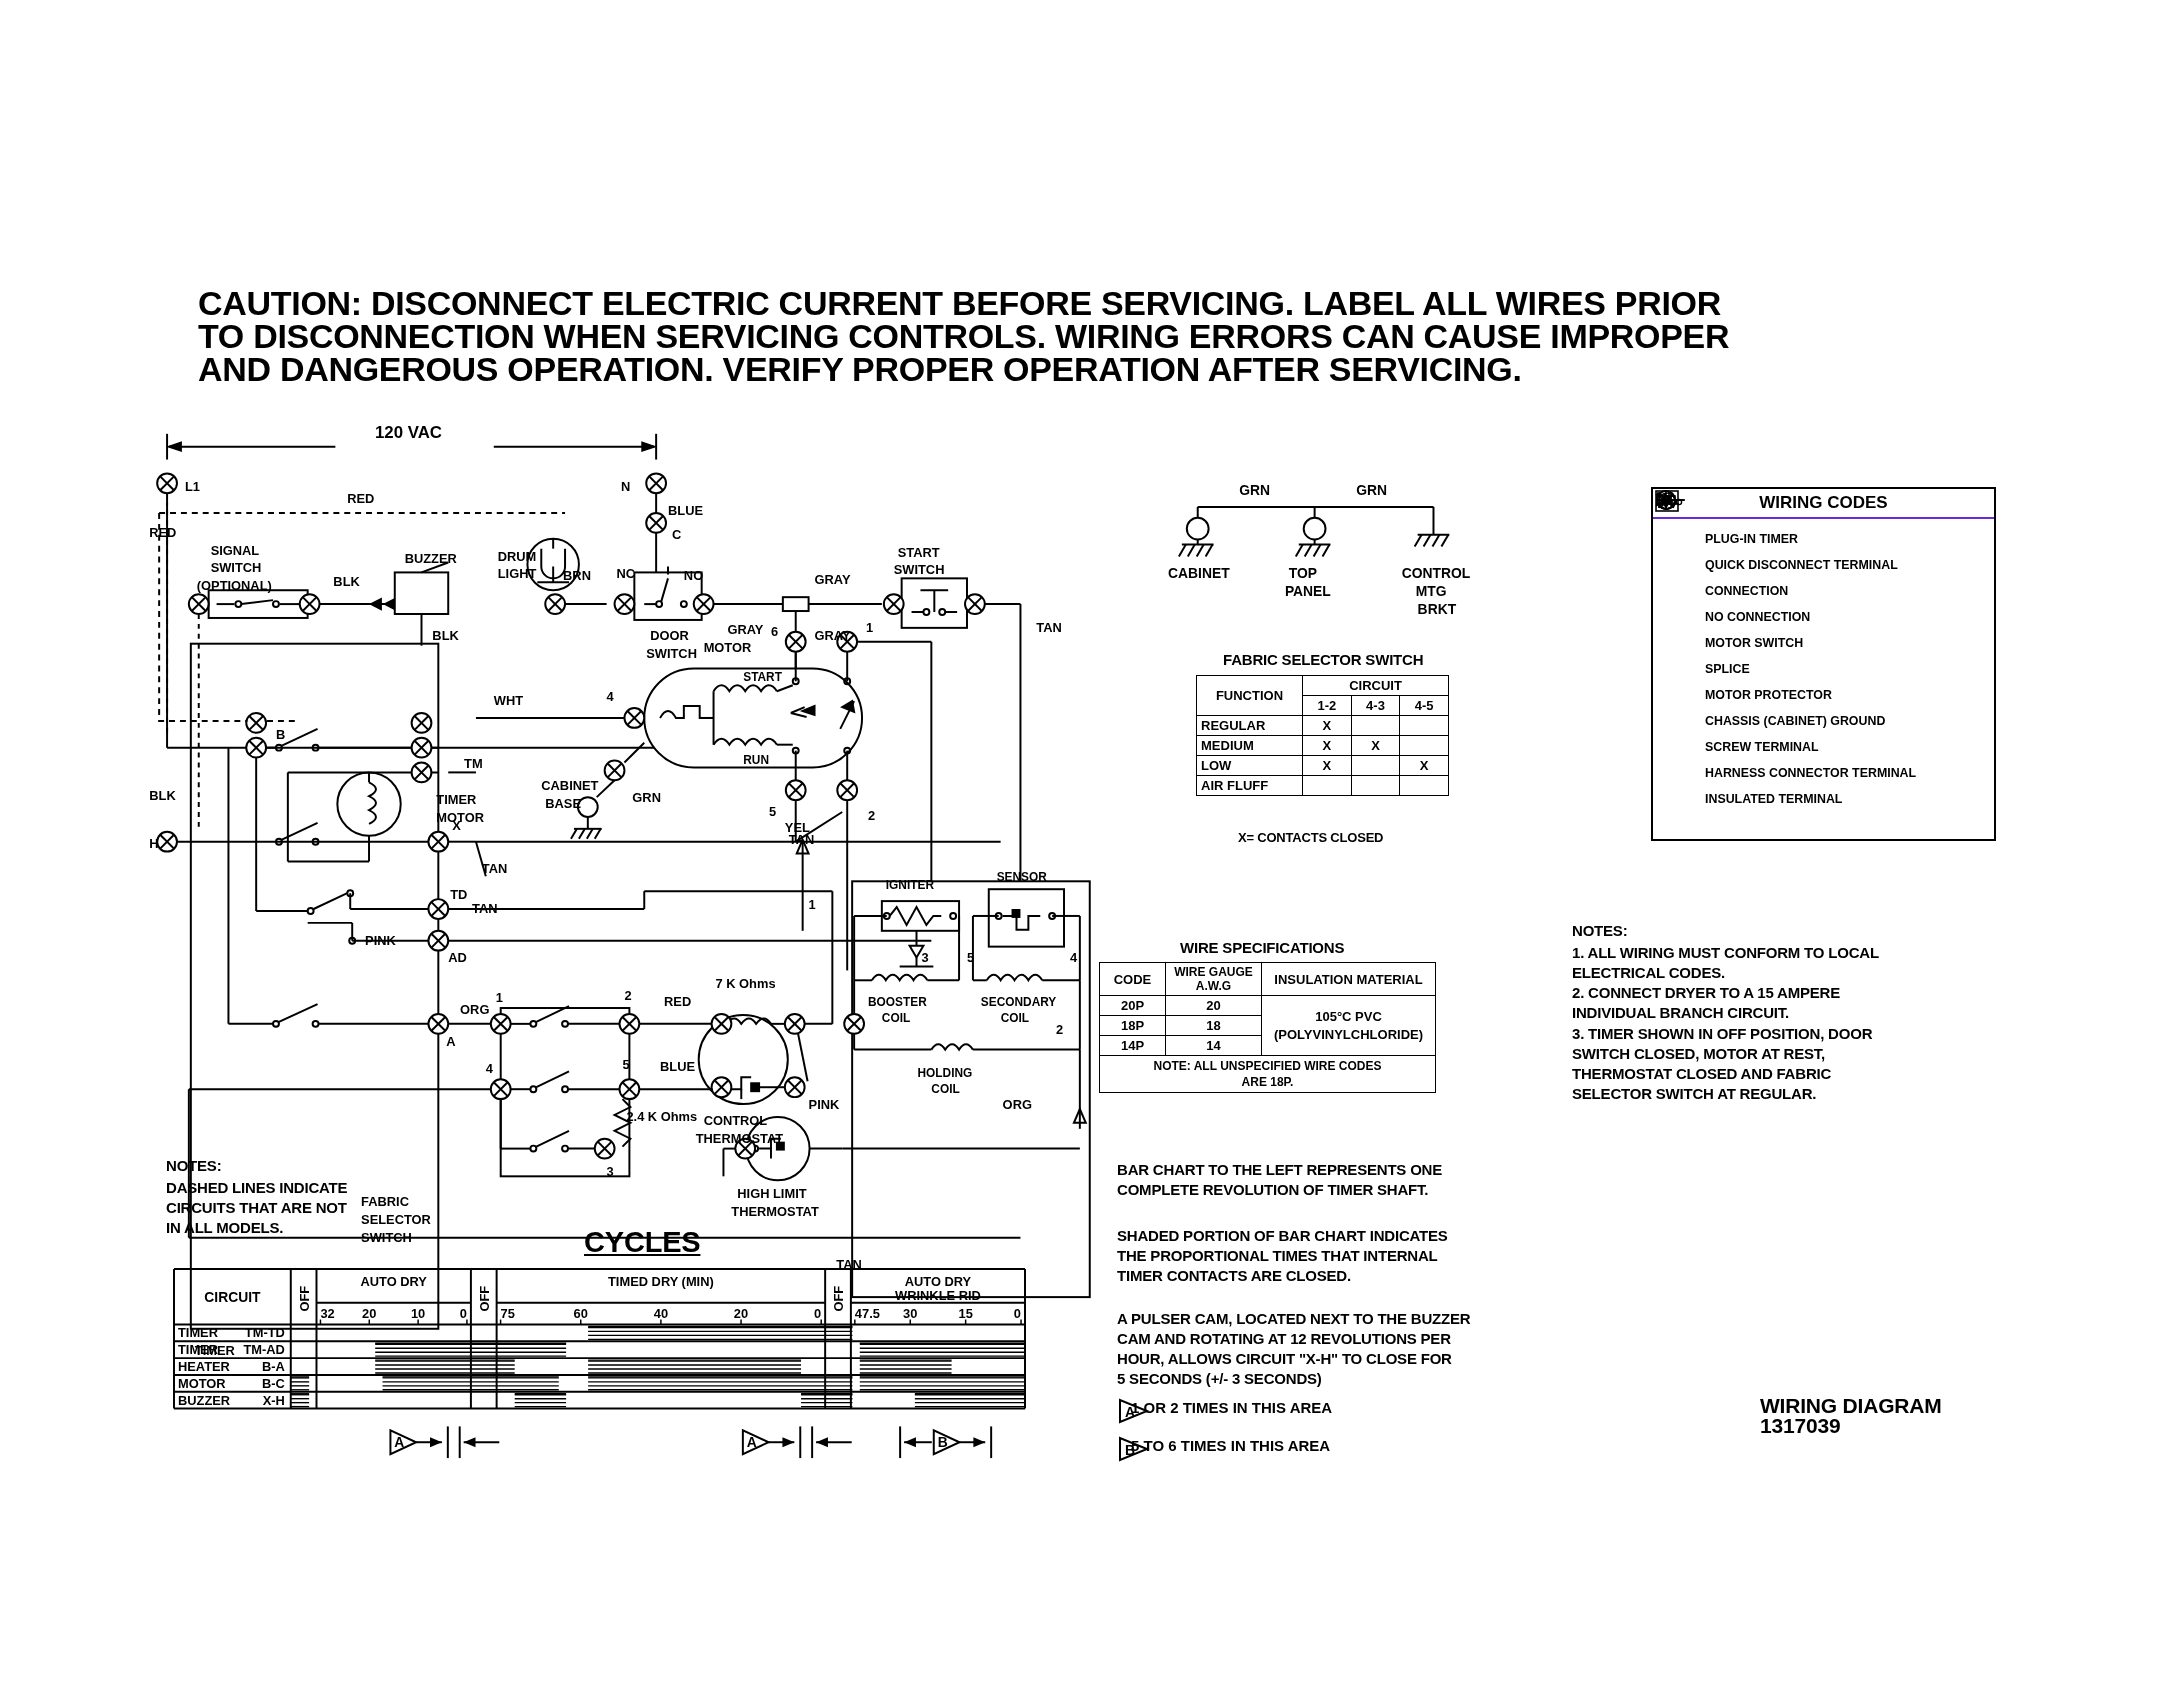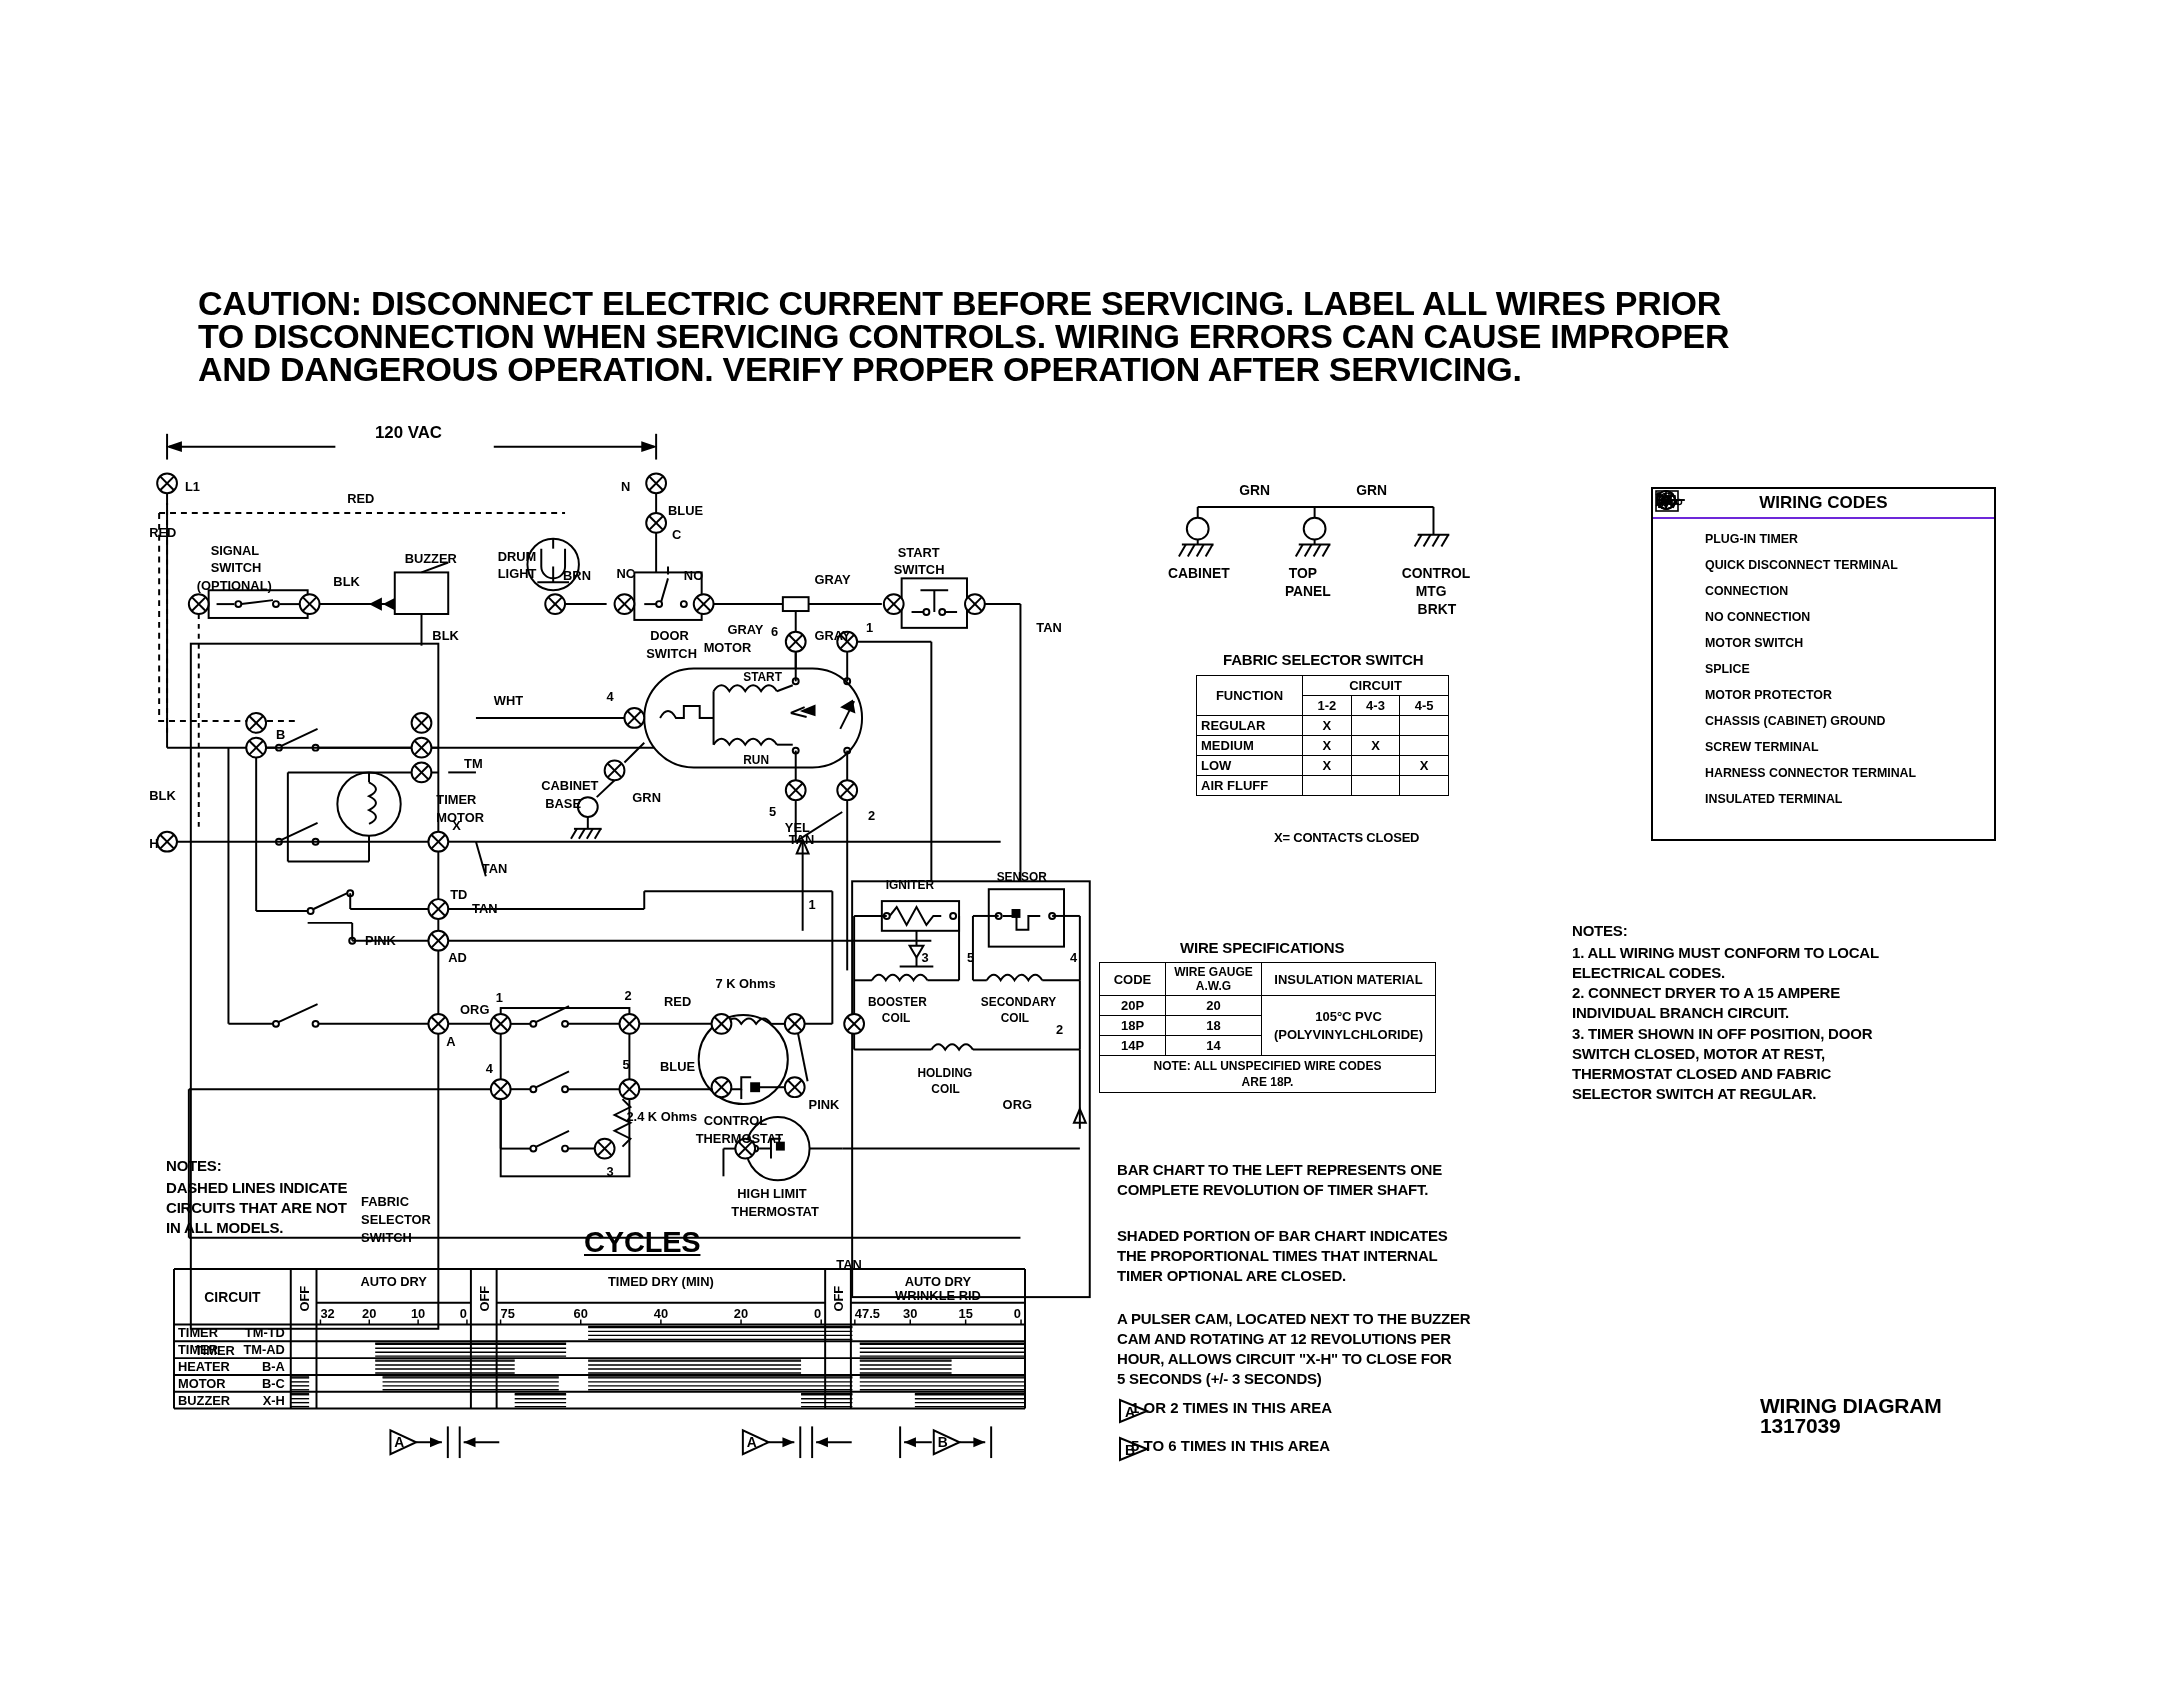--- a/index.html
+++ b/index.html
@@ -512,21 +512,21 @@
       <td>X</td>
       </tr>
   <tr>
         <td style="text-align:left">AIR FLUFF</td>
       <td></td>
       <td></td>
       <td></td>
       </tr>
 </tbody>
   </table>
-<div class="t" style="left:1238px;top:830px;font-size:13px;margin-left:36px;">X= CONTACTS CLOSED</div>
+<div class="t" style="left:1238px;top:830px;font-size:13px;">X= CONTACTS CLOSED</div>
 
 <div class="t" style="left:1180px;top:939px;font-size:15px;">WIRE SPECIFICATIONS</div>
 <table class="gt" style="position:absolute;left:1099px;top:962px;width:337px;padding-left:10px;">
   <tbody>
       <tr>
         <td style="width:57px;">CODE</td>
       <td style="width:87px;white-space:pre-line;font-size:12px;">WIRE GAUGE
 A.W.G</td>
       <td>INSULATION MATERIAL</td>
       </tr>
@@ -672,21 +672,21 @@
      INDIVIDUAL BRANCH CIRCUIT.</div>
 <div class="t note" style="left:1572px;top:1024px;">3. TIMER SHOWN IN OFF POSITION, DOOR
      SWITCH CLOSED, MOTOR AT REST,
      THERMOSTAT CLOSED AND FABRIC
      SELECTOR SWITCH AT REGULAR.</div>
 
 <div class="t note" style="left:1117px;top:1160px;">BAR CHART TO THE LEFT REPRESENTS ONE
 COMPLETE REVOLUTION OF TIMER SHAFT.</div>
 <div class="t note" style="left:1117px;top:1226px;">SHADED PORTION OF BAR CHART INDICATES
 THE PROPORTIONAL TIMES THAT INTERNAL
-TIMER OPTIONAL ARE CLOSED.</div>
+TIMER CONTACTS ARE CLOSED.</div>
 <div class="t note" style="left:1117px;top:1309px;">A PULSER CAM, LOCATED NEXT TO THE BUZZER
 CAM AND ROTATING AT 12 REVOLUTIONS PER
 HOUR, ALLOWS CIRCUIT "X-H" TO CLOSE FOR
 5 SECONDS (+/- 3 SECONDS)</div>
 <div style="position:absolute;left:1117px;top:1398px;display:flex;align-items:center;">
   <svg width="40" height="26" viewBox="0 0 40 26">
       <path d="M3 2 L3 24 L30 13 Z" fill="none" stroke="#000" stroke-width="2"></path>
     <text x="8" y="19" font-size="14" font-weight="bold">A</text>
     </svg>
   <span class="note" style="margin-left:14px;">1 OR 2 TIMES IN THIS AREA</span>

